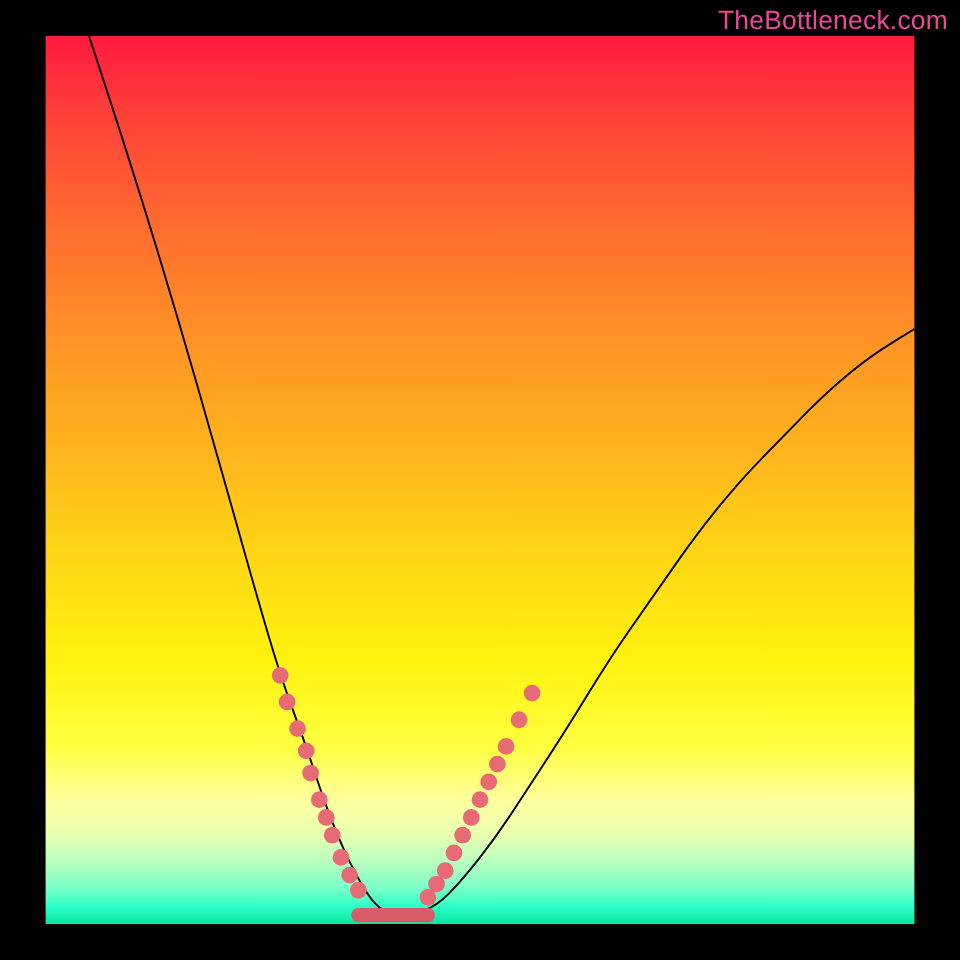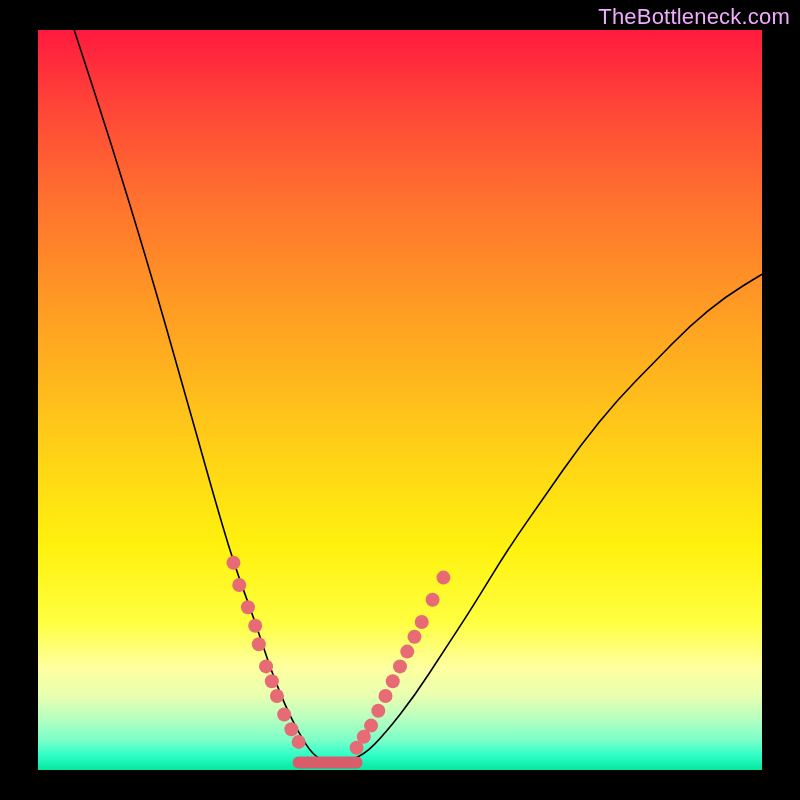--- a/index.html
+++ b/index.html
@@ -13,21 +13,21 @@
   .frame {
     width: 800px;
     height: 800px;
     background: #000;
     position: relative;
   }
   .watermark {
     position: absolute;
     top: 4px;
     right: 10px;
-    color: #f0abfc;
+    color: #ec4899;
     font-size: 22px;
     font-weight: 500;
     letter-spacing: 0.2px;
     z-index: 10;
   }
   .plot-area {
     position: absolute;
     left: 38px;
     top: 30px;
     width: 724px;

